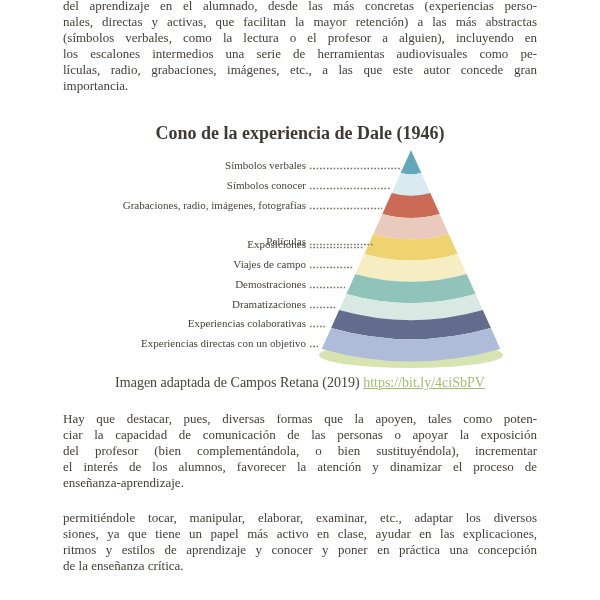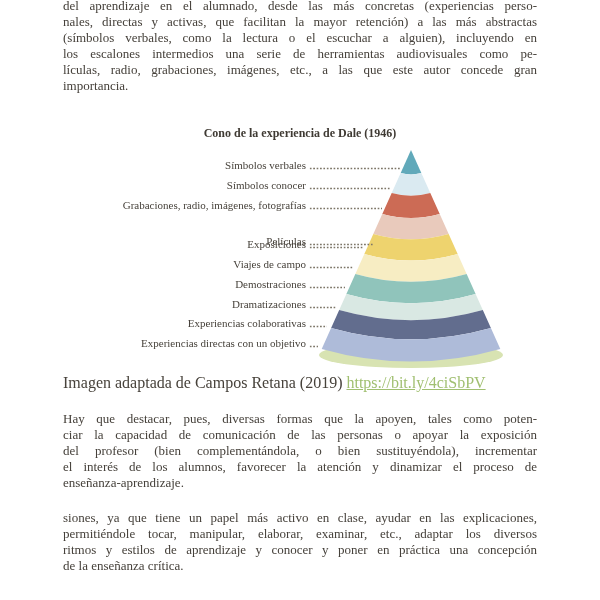--- a/index.html
+++ b/index.html
@@ -6,45 +6,45 @@
   body{
     position:relative;width:600px;height:600px;overflow:hidden;
     background:#ffffff;color:#45403a;
     font-family:"Liberation Serif","DejaVu Serif",serif;
   }
   .para{position:absolute;left:63px;width:474px;font-size:13px;line-height:16px}
   .tl{text-align:justify;text-align-last:justify;white-space:nowrap;}
   .tl.last{text-align:center;text-align-last:left}
   .fig-title{
     position:absolute;left:63px;width:474px;top:125px;margin:0;
-    font-size:12px;line-height:16px;font-weight:bold;text-align:center;color:#3f3a33;
+    font-size:18px;line-height:16px;font-weight:bold;text-align:center;color:#3f3a33;
   }
   #cone-svg{position:absolute;top:0;left:0;pointer-events:none}
   .lrow{
     position:absolute;height:20px;display:flex;align-items:center;
     font-size:11px;color:#47423b;
   }
   .lbl{width:243px;flex:none;text-align:right;white-space:nowrap}
   .dots{
     flex:1;height:3px;margin-left:3px;align-self:flex-start;margin-top:12px;
     background-size:3.4px 3px;background-repeat:repeat-x;background-position:left center;
   }
   .caption{
     position:absolute;left:63px;width:474px;top:375px;
-    font-size:16px;line-height:16px;text-align:left;color:#47423b;
+    font-size:14px;line-height:16px;text-align:center;color:#47423b;
   }
   .caption a{text-decoration:underline;cursor:pointer}
 </style>
 </head>
 <body>
 
 <div class="para" style="top:-2px">
     <div class="tl">del aprendizaje en el alumnado, desde las más concretas (experiencias perso-</div>
     <div class="tl">nales, directas y activas, que facilitan la mayor retención) a las más abstractas</div>
-    <div class="tl">(símbolos verbales, como la lectura o el escuchar a alguien), incluyendo en</div>
+    <div class="tl">(símbolos verbales, como la lectura o el profesor a alguien), incluyendo en</div>
     <div class="tl">los escalones intermedios una serie de herramientas audiovisuales como pe-</div>
     <div class="tl">lículas, radio, grabaciones, imágenes, etc., a las que este autor concede gran</div>
     <div class="tl last">importancia.</div>
   </div>
 
 <h3 class="fig-title">Cono de la experiencia de Dale (1946)</h3>
 
 <svg id="cone-svg" width="600" height="600" viewBox="0 0 600 600">
     <ellipse cx="411" cy="355" rx="92" ry="13" fill="#d8e3b2"></ellipse>
     <path d="M 411 150 L 421.3219512195122 173 Q 411 175.9170731707317 400.6780487804878 173 Z" fill="#61a9ba"></path>
@@ -107,17 +107,17 @@
 
 <div class="para" style="top:411px">
     <div class="tl">Hay que destacar, pues, diversas formas que la apoyen, tales como poten-</div>
     <div class="tl">ciar la capacidad de comunicación de las personas o apoyar la exposición</div>
     <div class="tl">del profesor (bien complementándola, o bien sustituyéndola), incrementar</div>
     <div class="tl">el interés de los alumnos, favorecer la atención y dinamizar el proceso de</div>
     <div class="tl last">enseñanza-aprendizaje.</div>
   </div>
 
 <div class="para" style="top:510px">
+    <div class="tl">permitiéndole tocar, manipular, elaborar, examinar, etc., adaptar los diversos</div>
     <div class="tl">siones, ya que tiene un papel más activo en clase, ayudar en las explicaciones,</div>
-    <div class="tl">permitiéndole tocar, manipular, elaborar, examinar, etc., adaptar los diversos</div>
     <div class="tl">ritmos y estilos de aprendizaje y conocer y poner en práctica una concepción</div>
     <div class="tl last">de la enseñanza crítica.</div>
   </div>
 
 </body></html>

